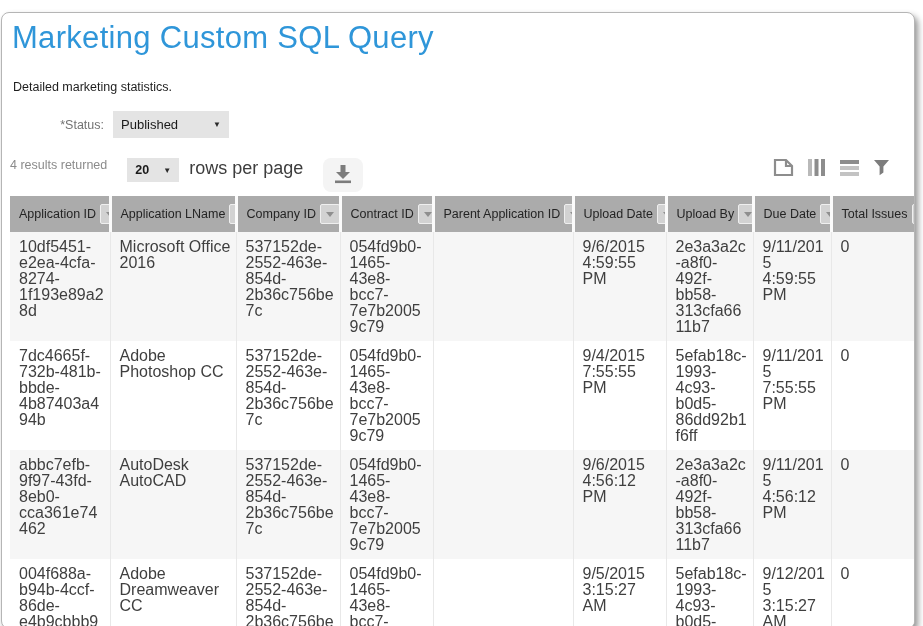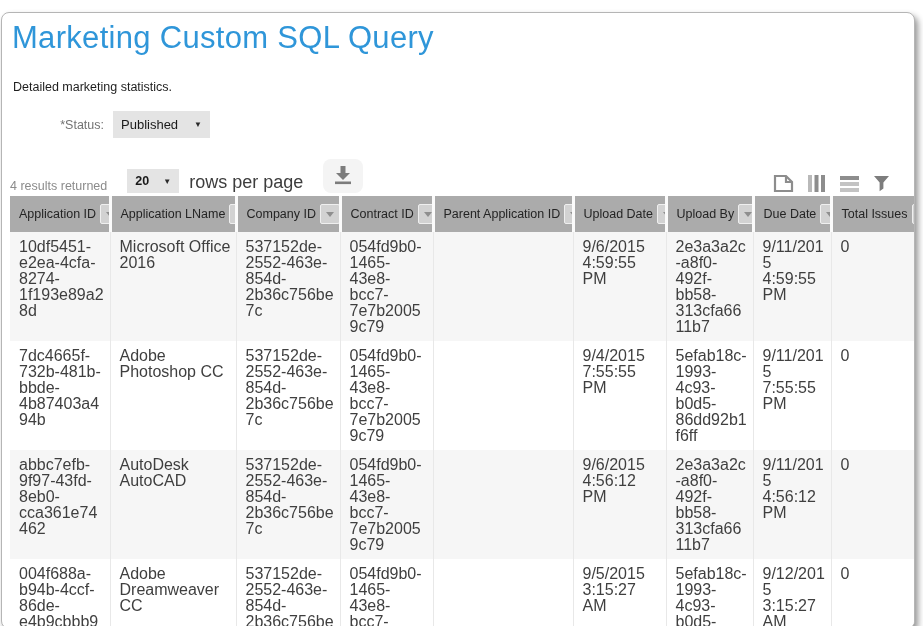--- a/index.html
+++ b/index.html
@@ -27,33 +27,33 @@
   .status-row { margin-top:16px; display:flex; align-items:center; height:27px; }
   .status-label {
     width:102px; text-align:right; font-size:12.5px; color:#737373;
   }
   .select {
     margin-left:9px; background:var(--select-bg,#e4e4e4);
     display:flex; align-items:center; justify-content:space-between;
     padding:0 8px; color:#1a1a1a; cursor:pointer;
   }
   .select .arrow { font-size:8px; color:#2a2a2a; margin-left:6px; }
-  .status-select { width:97px; height:27px; font-size:13px; }
+  .status-select { width:116px; height:27px; font-size:13px; }
   .pagesize-select { width:52px; height:24px; font-size:12.5px; margin-left:20px;font-weight:bold; }
   .button-row { margin:47px 0 0 18px; display:flex; gap:11px; }
   .btn {
     height:34px; border:none; border-radius:6px; color:#fff;
     font-size:15px; font-family:inherit; padding:0 21px; cursor:pointer;
     box-shadow:0 1px 3px rgba(0,0,0,0.38);
   }
   .btn-update { background:var(--update-button,#1181c7); }
   .btn-delete { background:var(--delete-button,#6e6e6e); padding:0 17px; }
   .toolbar {
     margin:20px 0 0 0; padding:0 24px 0 8px; height:35px;
-    display:flex; align-items:flex-end;
+    display:flex; align-items:flex-start;
   }
   .results-text { font-size:12.5px; color:#8b8b8b; }
   .rpp-label { font-size:18px; color:#3d3d3d; margin-left:10px; }
   .download-btn {
     margin-left:20px; width:40px; height:34px; border:none; cursor:pointer;
     background:#f4f4f4; border-radius:8px;
     display:flex; align-items:center; justify-content:center;
   }
   .toolbar-spacer { flex:1; }
   .icon-group { display:flex; align-items:center; gap:13px; }

